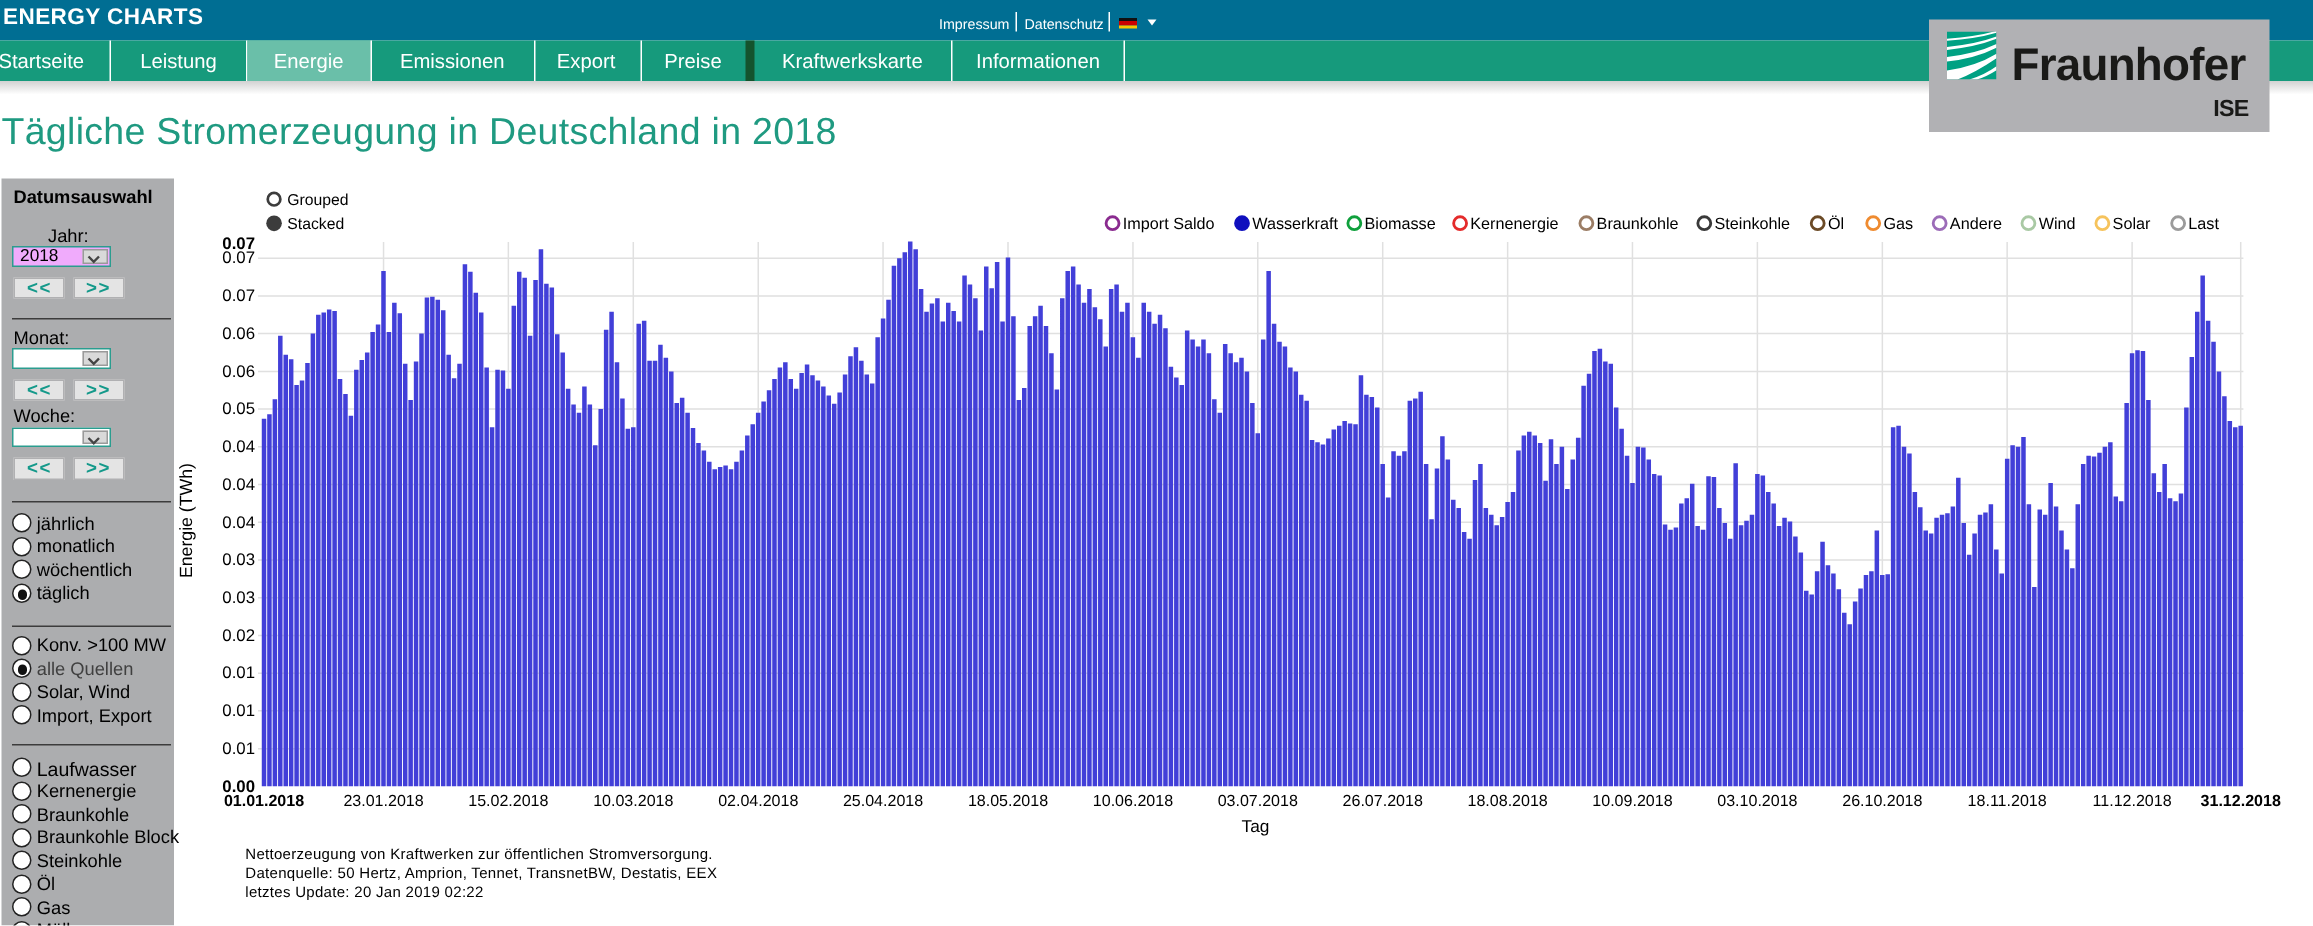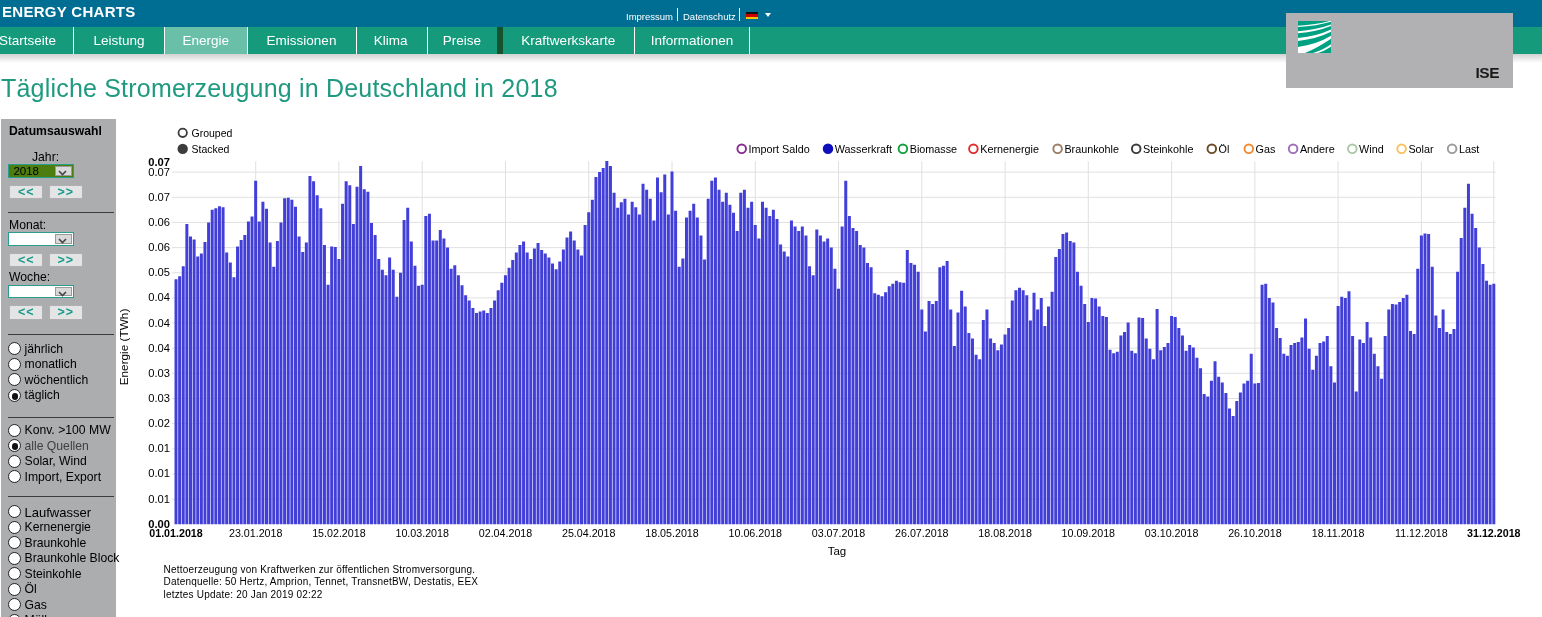--- a/index.html
+++ b/index.html
@@ -15,32 +15,32 @@
       <div style="height:2.6px;background:#c00;"></div>
       <div style="height:2.5px;background:#f7c600;"></div>
   </div>
   <div style="position:absolute;left:764.5px;top:13px;width:0;height:0;border-left:3.2px solid transparent;border-right:3.2px solid transparent;border-top:4.8px solid #fff;"></div>
 </div>
 <div style="position:absolute;left:0;top:26.5px;width:1542px;height:27.5px;background:#169a7c;">
     <div style="position:absolute;left:-18px;top:0;width:92px;height:100%;border-right:1px solid #fff;box-sizing:border-box;color:#fff;font-size:13.5px;text-align:center;line-height:27px;">Startseite</div>
     <div style="position:absolute;left:74px;top:0;width:91px;height:100%;border-right:1px solid #fff;box-sizing:border-box;color:#fff;font-size:13.5px;text-align:center;line-height:27px;">Leistung</div>
     <div style="position:absolute;left:165px;top:0;width:82.5px;height:100%;background:#6abfa9;border-right:1px solid #fff;box-sizing:border-box;color:#fff;font-size:13.5px;text-align:center;line-height:27px;">Energie</div>
     <div style="position:absolute;left:247.5px;top:0;width:109px;height:100%;border-right:1px solid #fff;box-sizing:border-box;color:#fff;font-size:13.5px;text-align:center;line-height:27px;">Emissionen</div>
-    <div style="position:absolute;left:355px;top:0;width:72.5px;height:100%;border-right:1px solid #fff;box-sizing:border-box;color:#fff;font-size:13.5px;text-align:center;line-height:27px;">Klima</div>
+    <div style="position:absolute;left:355px;top:0;width:72.5px;height:100%;border-right:1px solid #fff;box-sizing:border-box;color:#fff;font-size:13.5px;text-align:center;line-height:27px;">Export</div>
     <div style="position:absolute;left:427.5px;top:0;width:75.0px;height:100%;border-right:6px solid #14532d;box-sizing:border-box;color:#fff;font-size:13.5px;text-align:center;line-height:27px;">Preise</div>
     <div style="position:absolute;left:502.5px;top:0;width:132.5px;height:100%;border-right:1px solid #fff;box-sizing:border-box;color:#fff;font-size:13.5px;text-align:center;line-height:27px;">Kraftwerkskarte</div>
     <div style="position:absolute;left:635px;top:0;width:115px;height:100%;border-right:1px solid #fff;box-sizing:border-box;color:#fff;font-size:13.5px;text-align:center;line-height:27px;">Informationen</div>
   </div>
 <div style="position:absolute;left:0;top:54px;width:1542px;height:9px;background:linear-gradient(#d2d2d2,#ffffff);"></div>
 <div style="position:absolute;left:1px;top:73.5px;font-size:25px;letter-spacing:.2px;font-weight:normal;color:#1f9a81;">Tägliche Stromerzeugung in Deutschland in 2018</div>
 <div style="position:absolute;left:1px;top:118.5px;width:114.5px;height:498.5px;background:#acadaf;"></div>
 <div id="sb" style="position:absolute;left:1px;top:0;width:114.5px;height:617px;">
     <div style="position:absolute;left:8px;top:123.5px;font-size:12.2px;font-weight:bold;">Datumsauswahl</div>
     <div style="position:absolute;left:8px;top:150px;font-size:12.2px;margin-left:23px;">Jahr:</div>
-    <div style="position:absolute;left:7.4px;top:164px;width:63.7px;height:11.8px;background:#4d7c0f;border:1.6px solid #2a9d8f;text-decoration:underline;">
+    <div style="position:absolute;left:7.4px;top:164px;width:63.7px;height:11.8px;background:#f0abfc;border:1.6px solid #2a9d8f;text-decoration:underline;">
 <div style="position:absolute;right:1px;top:1px;bottom:1px;width:15px;background:#d9d9d9;border:1px solid #9a9a9a;">
 <svg width="13" height="11" viewBox="0 0 13 11" style="position:absolute;left:0;top:0">
           <path d="M3 4l3.5 3.5L10 4" stroke="#444" stroke-width="1.6" fill="none"></path>
         </svg>
 </div>
       <span style="position:absolute;left:4px;top:1px;font-size:11.5px;line-height:11.5px;">2018</span>
     </div>
     <div style="position:absolute;left:8.3px;top:184.5px;width:32px;height:12.5px;background:#e4e4e4;border:1px solid #b0b0b2;color:#14998a;font-weight:bold;font-size:12.5px;letter-spacing:1px;text-align:center;line-height:12.5px;">&lt;&lt;</div>
 <div style="position:absolute;left:47.7px;top:184.5px;width:32px;height:12.5px;background:#e4e4e4;border:1px solid #b0b0b2;color:#14998a;font-weight:bold;font-size:12.5px;letter-spacing:1px;text-align:center;line-height:12.5px;">&gt;&gt;</div>
     <div style="position:absolute;left:6.5px;top:212px;width:106px;height:0;border-top:1.5px solid #3c3c3c;"></div>
@@ -142,20 +142,21 @@
   <svg width="33" height="32" viewBox="0 0 33 32" style="position:absolute;left:11.5px;top:7.5px">
 <rect width="33" height="32" fill="#00a183"></rect>
 <g fill="#fff">
 <path d="M0,4.8 Q19,3.5 33,-0.4 L33,0.8 Q19,4.9 0,6.1 Z"></path>
 <path d="M0,10.3 Q19,8.6 33,3.4 L33,4.9 Q19,10.4 0,12.3 Z"></path>
 <path d="M0,17.0 Q19,15.0 33,8.4 L33,10.8 Q19,17.9 0,20.0 Z"></path>
 <path d="M0,26.0 Q19,23.3 33,14.8 L33,17.8 Q19,27.3 7,32 L0,32 Z"></path>
 <path d="M15,32 Q25,29 33,23.2 L33,25.8 Q26,30.3 20,32 Z"></path>
 </g>
 </svg>
+  <div style="position:absolute;left:55px;top:13px;font-size:30.5px;font-weight:bold;color:#1a1a18;letter-spacing:-0.5px;">Fraunhofer</div>
   <div style="position:absolute;left:189.5px;top:51px;font-size:15.5px;letter-spacing:-0.5px;font-weight:bold;color:#1a1a18;">ISE</div>
 </div>
 <svg width="1542" height="617" viewBox="0 0 1542 617" style="position:absolute;left:0;top:0" font-family="Liberation Sans, sans-serif" font-size="10.7px" fill="#000">
 <circle cx="182.7" cy="132.8" r="4.2" fill="none" stroke="#3c3c3c" stroke-width="1.8"></circle>
 <text x="191.5" y="136.6" font-size="10.5px">Grouped</text>
 <circle cx="182.7" cy="148.9" r="5.2" fill="#3c3c3c" stroke="none"></circle>
 <text x="191.5" y="152.7" font-size="10.5px">Stacked</text>
 <circle cx="741.7" cy="148.8" r="4.3" fill="none" stroke="#8a2b8f" stroke-width="1.9"></circle>
     <text x="748.5" y="152.9" font-size="10.8px">Import Saldo</text>
     <circle cx="828.0" cy="148.8" r="4.3" fill="#0f0fbe" stroke="#0f0fbe" stroke-width="1.9"></circle>

